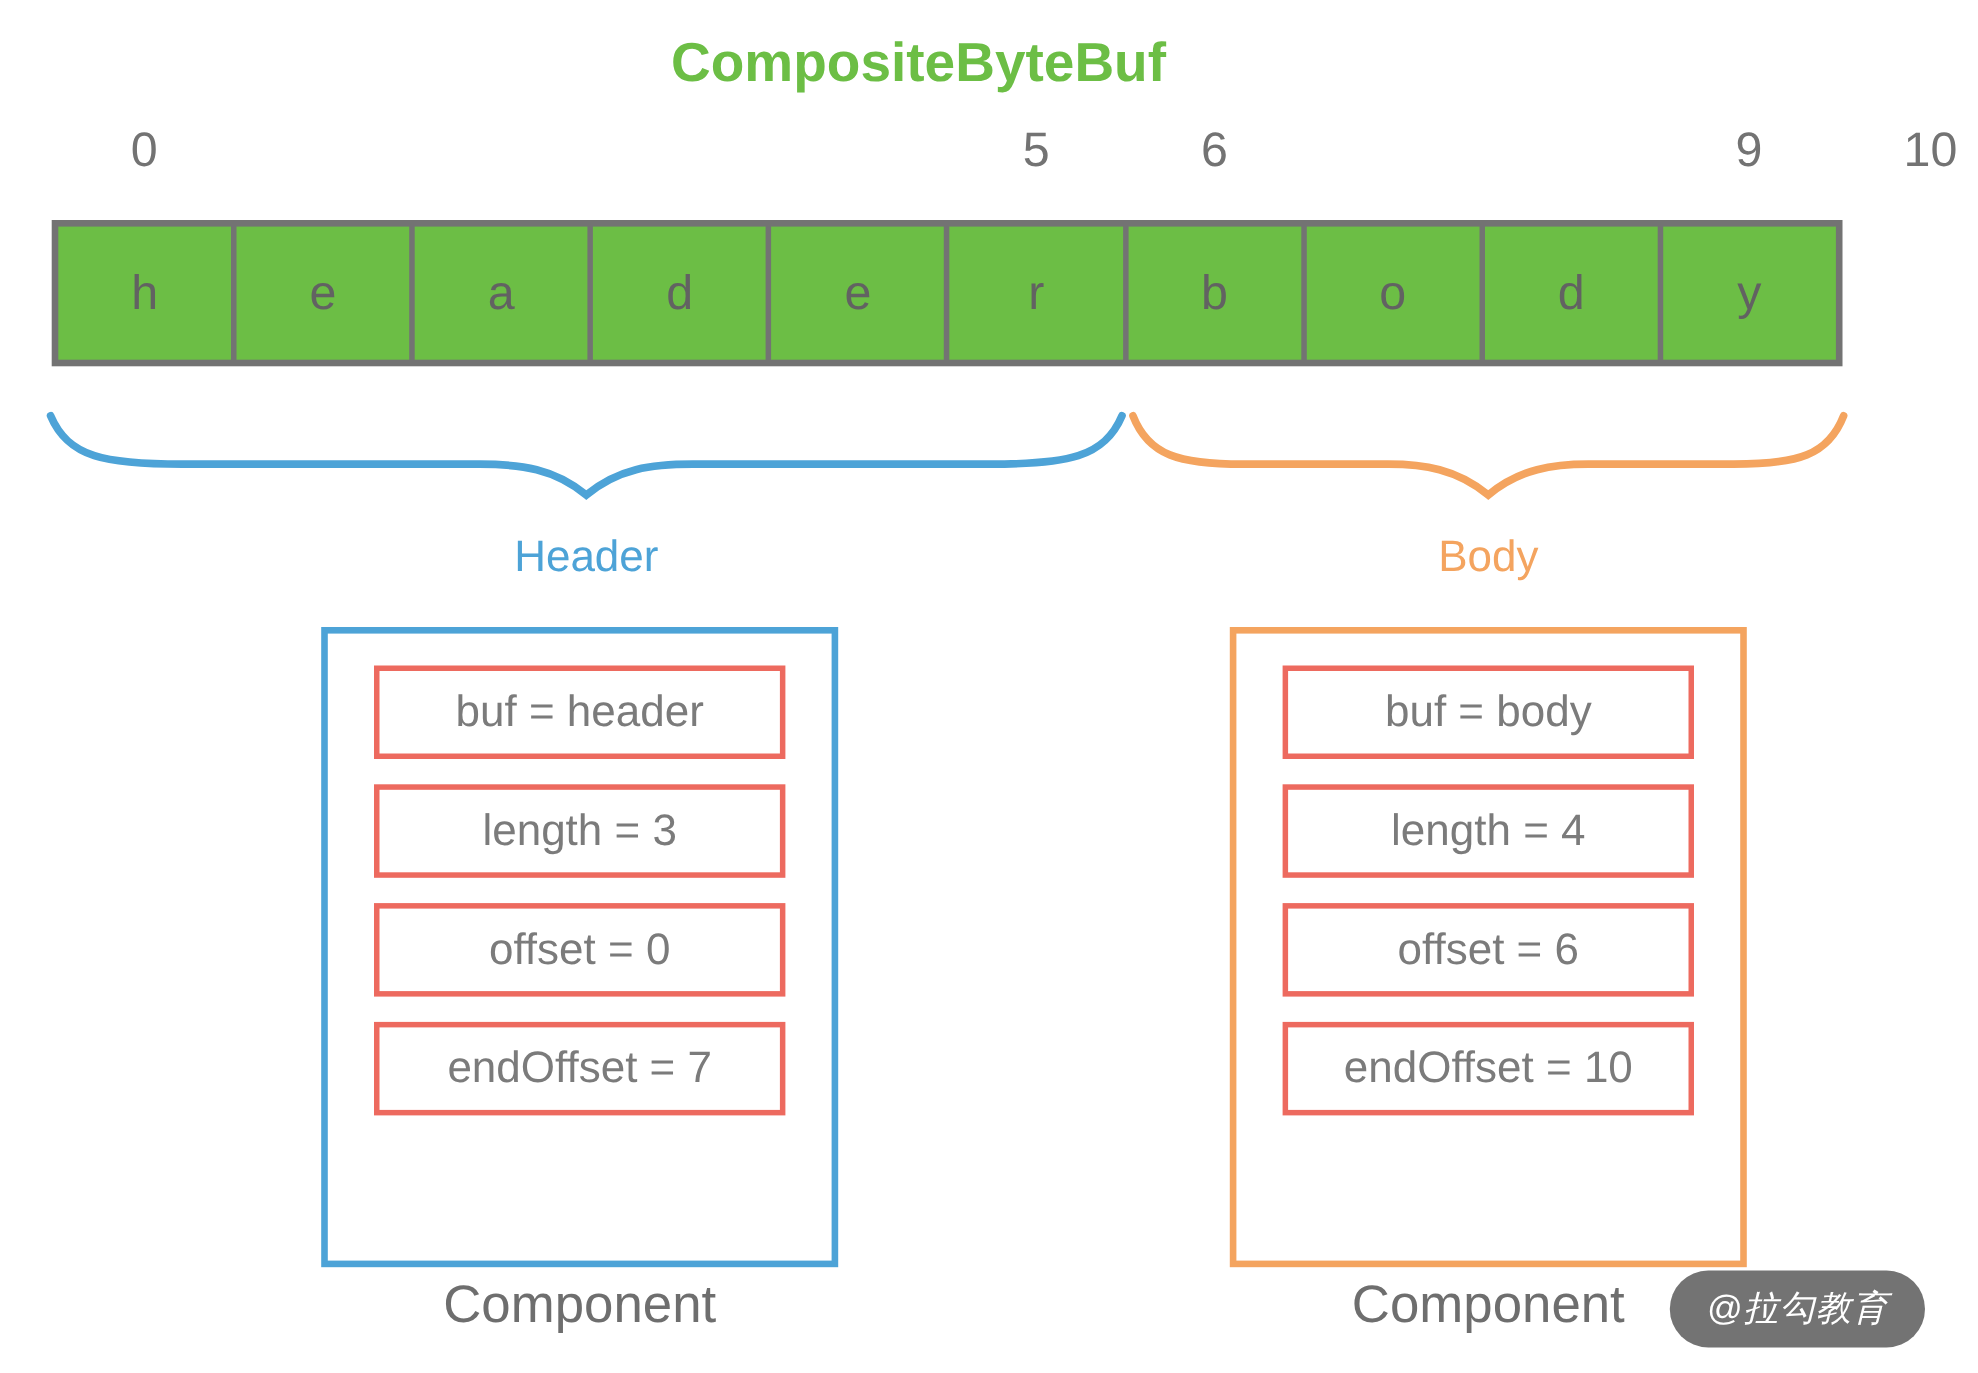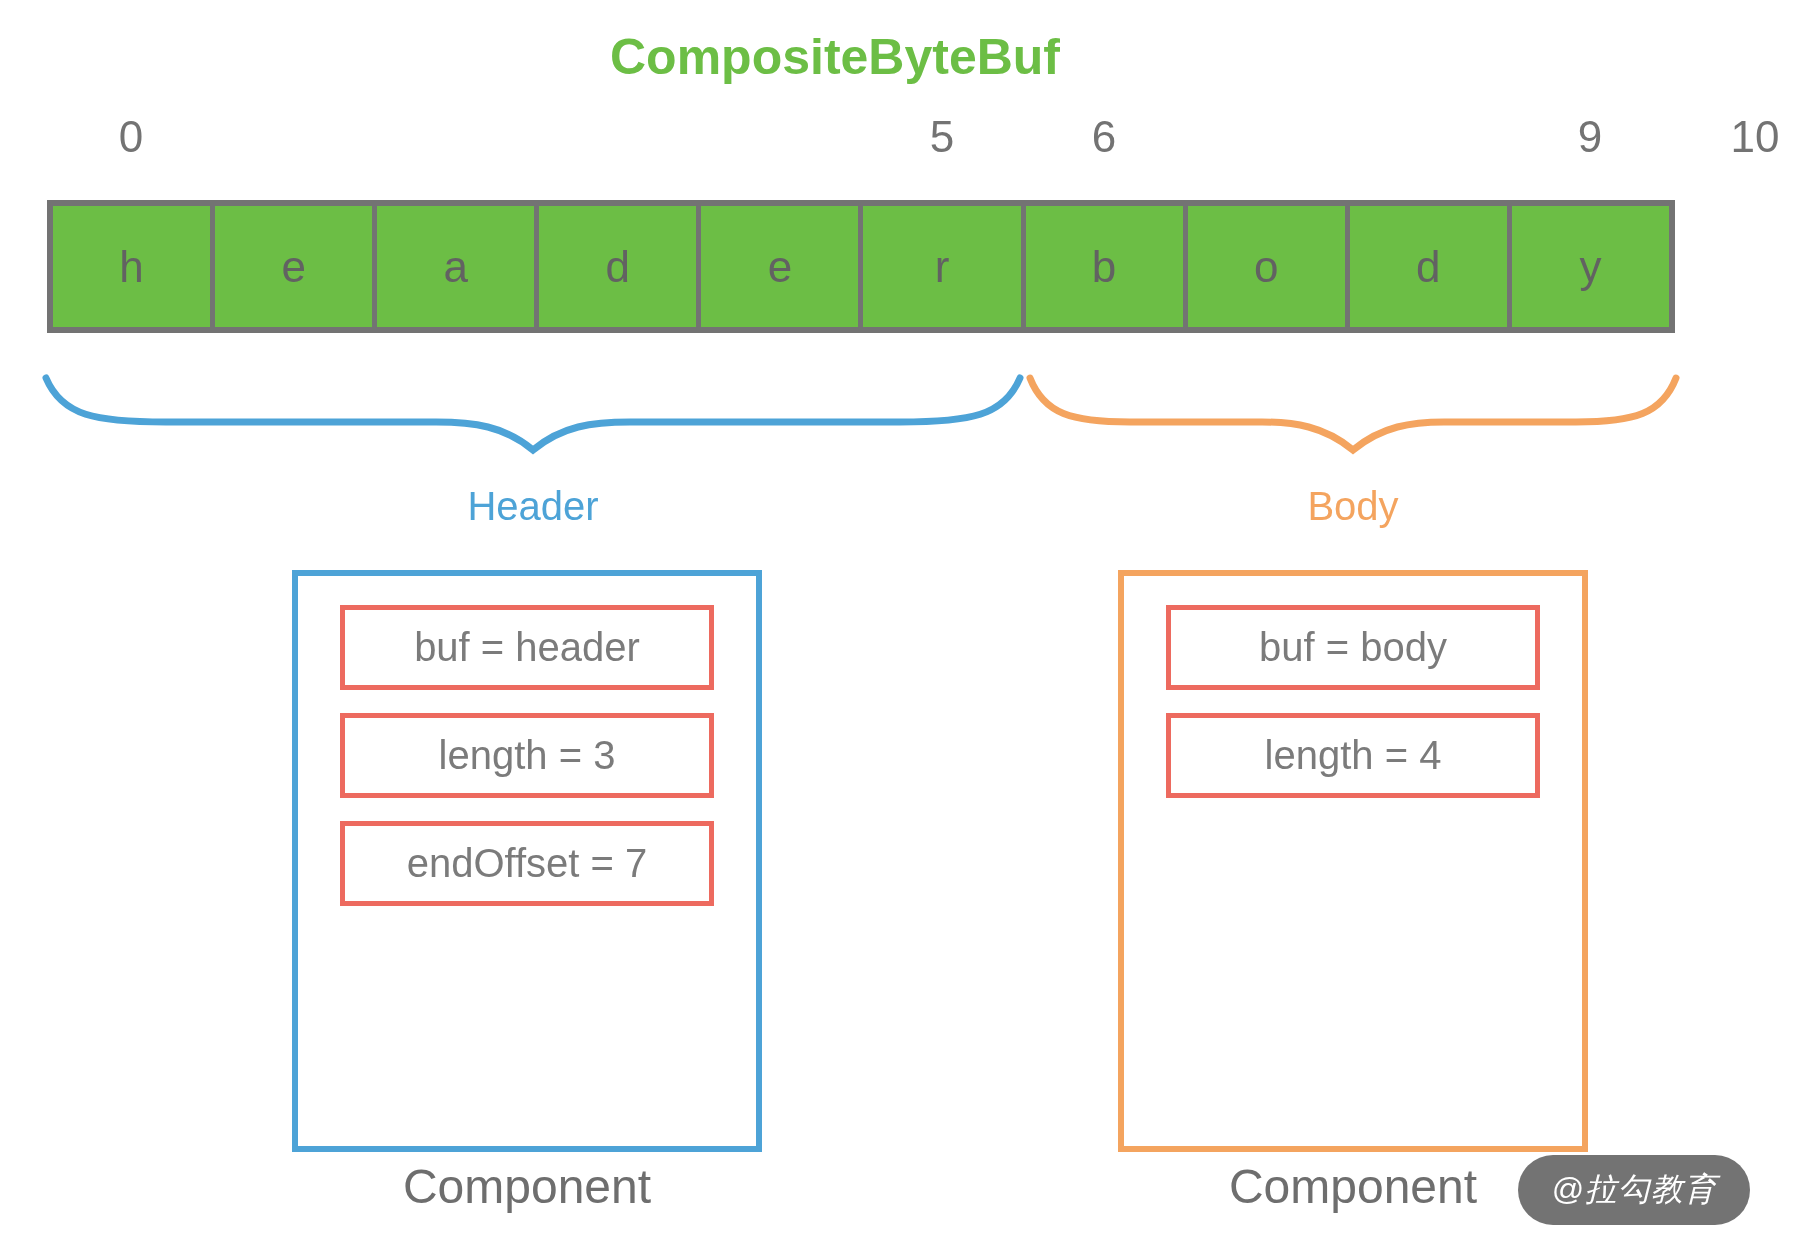--- a/index.html
+++ b/index.html
@@ -108,24 +108,27 @@
   <path d="M 1030 378 C 1044 414 1072 422 1130 422 L 1262 422 C 1294 422 1324 426 1353 450
            C 1382 426 1412 422 1444 422 L 1576 422 C 1634 422 1662 414 1676 378" fill="none" stroke="#f4a45f" stroke-width="7" stroke-linecap="round"></path>
 </svg>
 
 <div class="abs region-label header">Header</div>
 <div class="abs region-label body">Body</div>
 
 <div class="abs component-box header">
   <div class="field">buf = header</div>
   <div class="field">length = 3</div>
+  <div class="field">offset = 0</div>
   <div class="field">endOffset = 7</div>
 </div>
 
 <div class="abs component-box body">
   <div class="field">buf = body</div>
   <div class="field">length = 4</div>
+  <div class="field">offset = 6</div>
+  <div class="field">endOffset = 10</div>
 </div>
 
 <div class="abs caption left">Component</div>
 <div class="abs caption right">Component</div>
 
 <div class="abs watermark">@拉勾教育</div>
 
 </body></html>

